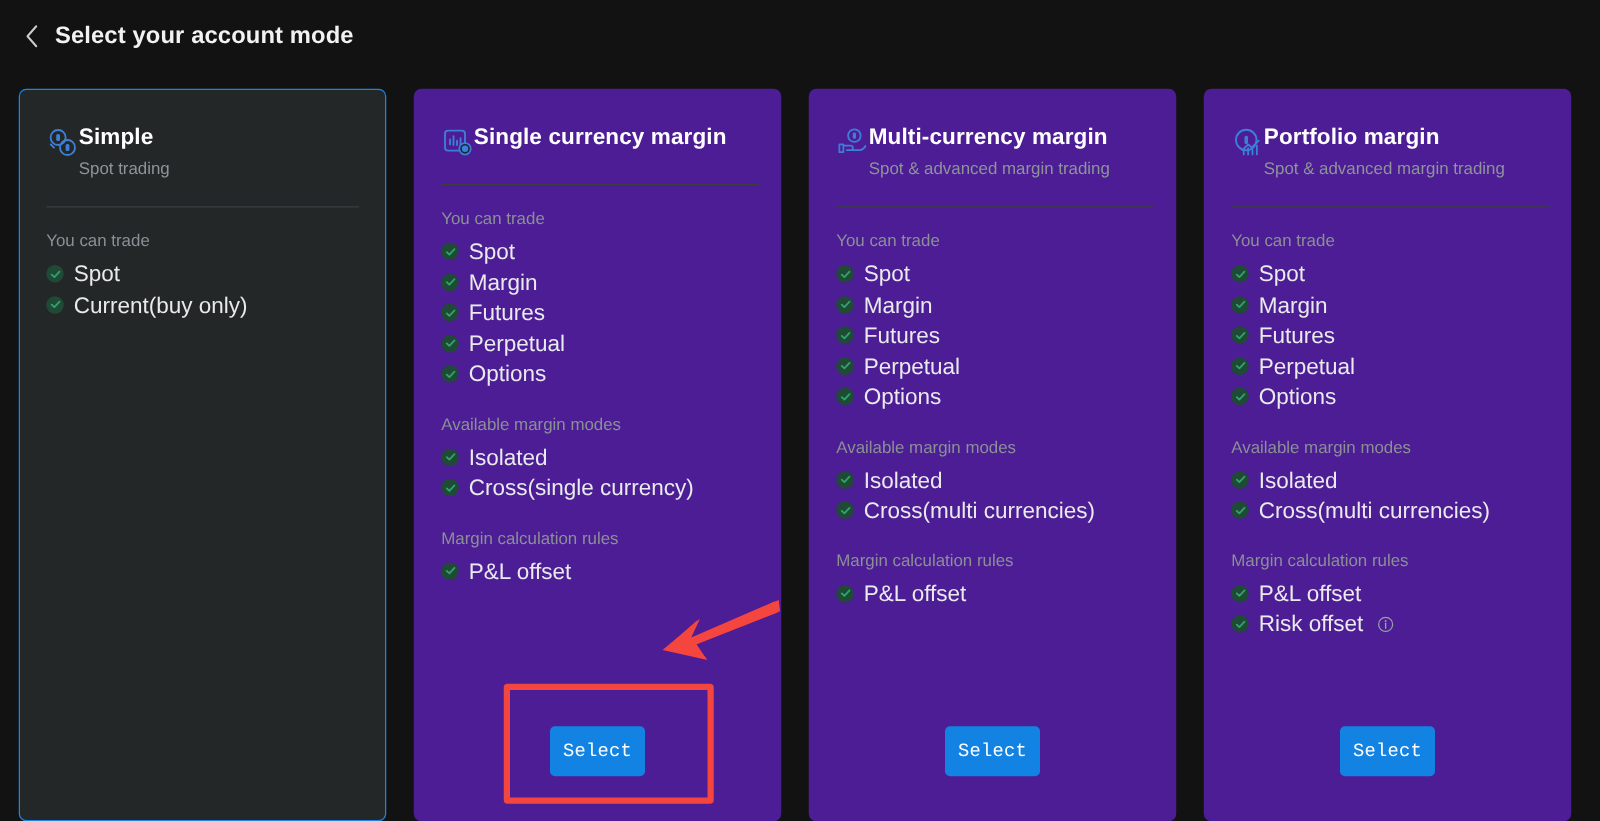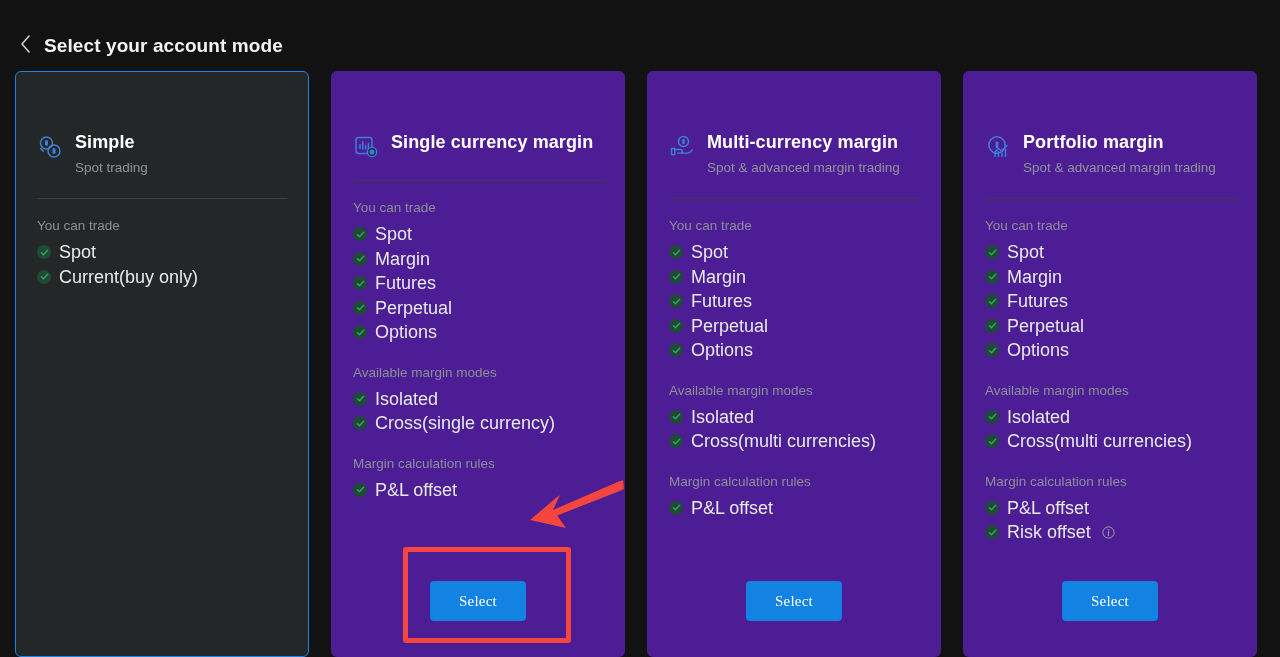--- a/index.html
+++ b/index.html
@@ -14,21 +14,21 @@
     background: #121212;
     font-family: "Liberation Sans", sans-serif;
     color: #ffffff;
     position: relative;
   }
 
   
   #page-header {
     height: 57px;
     display: flex;
-    align-items: flex-end;
+    align-items: center;
     padding-left: 12px;
     background: #121212;
   }
 
   #back-button {
     width: 26px;
     height: 26px;
     display: flex;
     align-items: center;
     justify-content: center;
@@ -67,22 +67,20 @@
 
   .mode-card.selected {
     background: #242728;
     border: 1px solid #1b84e8;
     padding: 25px 21px 0 21px;
   }
 
   .card-head {
     display: flex;
     align-items: flex-start;
-    gap: 12px;
-    margin-top: 33px;
   }
 
   .card-icon {
     width: 26px;
     height: 26px;
     flex: 0 0 26px;
     margin-top: 4px;
   }
   .card-icon svg { display: block; }
 
@@ -162,24 +160,24 @@
     width: 100%;
     display: flex;
     justify-content: center;
   }
 
   .select-button {
     background: #1283e2;
     color: #ffffff;
     border: none;
     border-radius: 4px;
-    font-family: Liberation Serif, serif;
+    font-family: Liberation Mono, monospace;
     font-size: 15px;
     font-weight: 400;
-    width: 96px;
+    width: 76px;
     height: 40px;
     cursor: pointer;
     letter-spacing: 0.2px;
     text-align: center;
   }
 
   .current-mode-text {
     font-size: 14.5px;
     color: #82878b;
     line-height: 22px;

